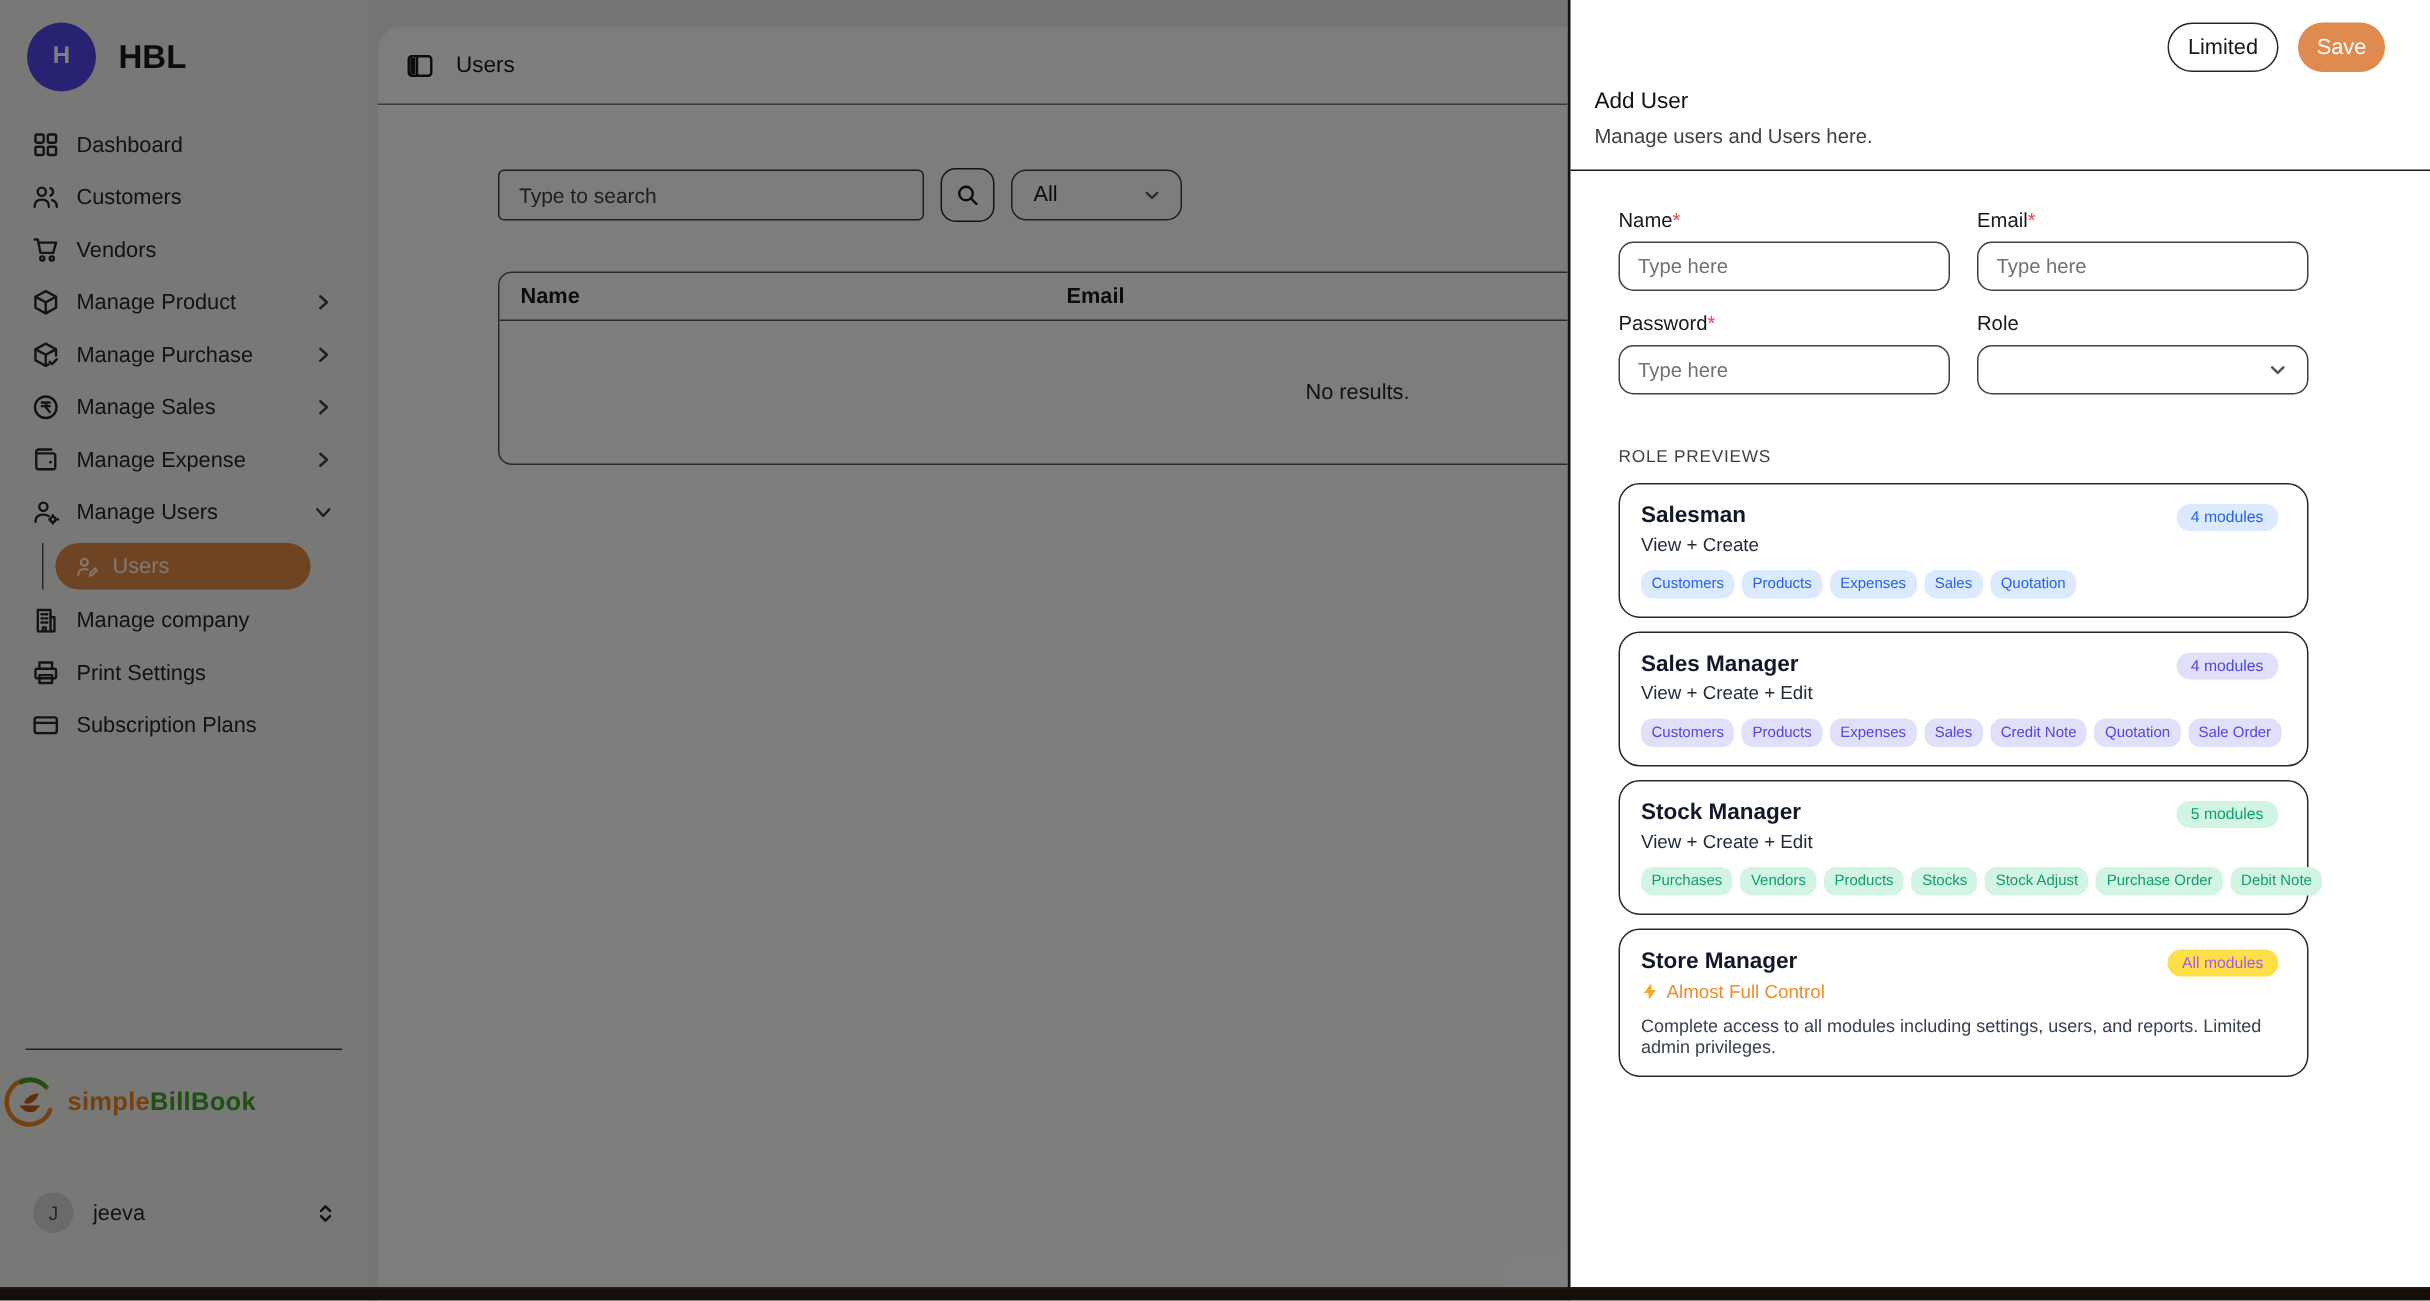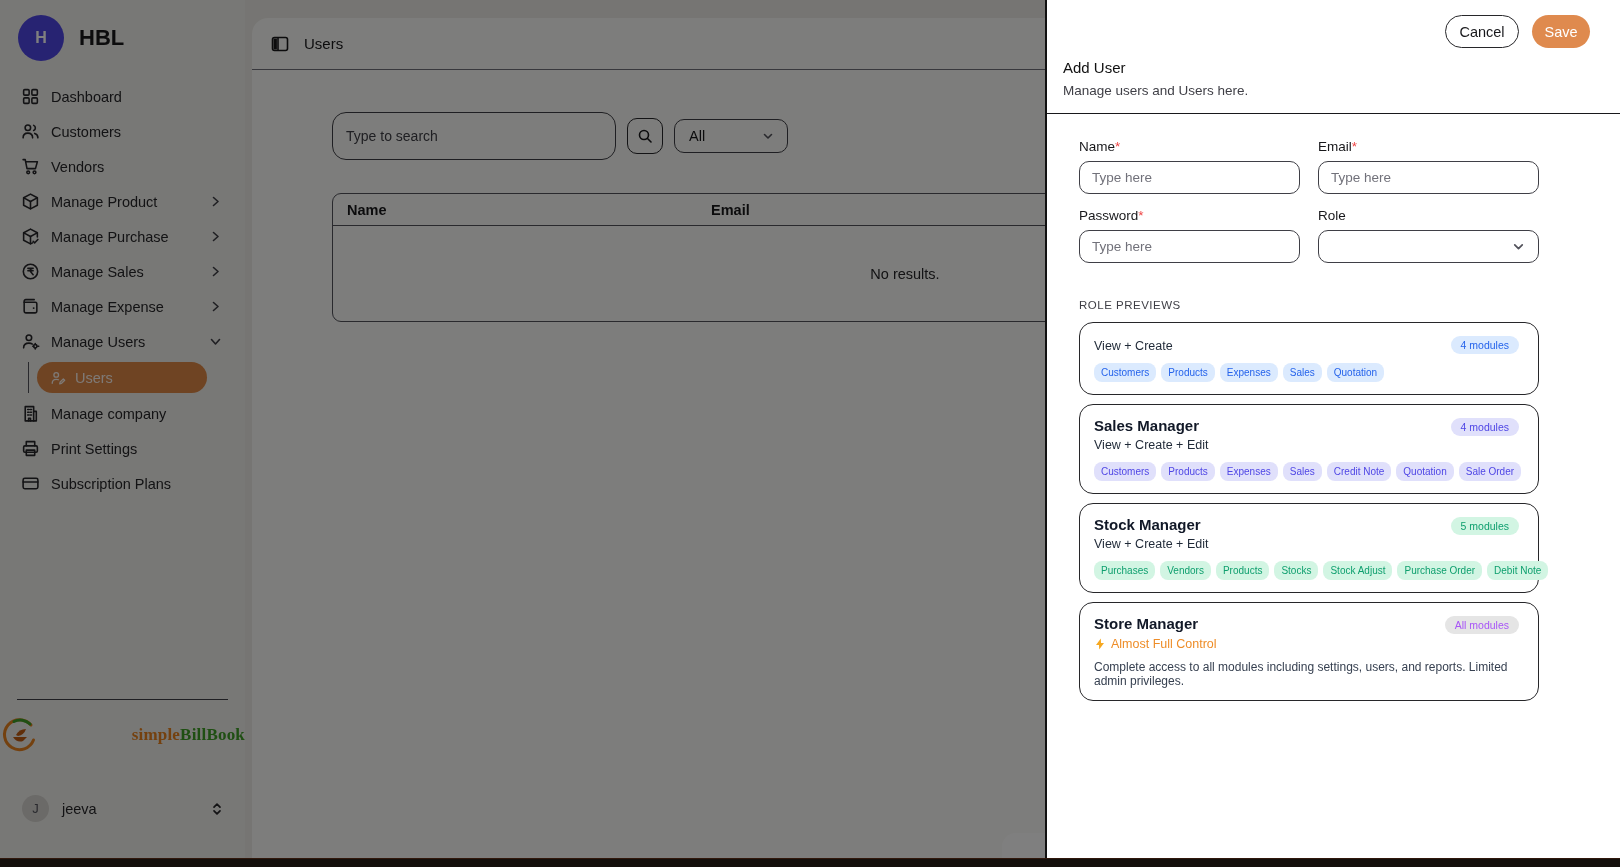--- a/index.html
+++ b/index.html
@@ -24,40 +24,40 @@
     font-size:14.5px; color:#27272a; cursor:pointer; }
   .nav-item .nicon { width:19px; height:19px; flex:none; display:flex; align-items:center; justify-content:center; color:#27272a; }
   .nav-item .nlabel { flex:1; }
   .nav-item .nchev { width:15px; height:15px; color:#3f3f46; display:flex; }
   .sub-wrap { margin:3px 0 3px 28px; border-left:1.5px solid #52525b; padding-left:8px; }
   .sub-pill { display:flex; align-items:center; gap:9px; width:170px; height:31px; border-radius:16px;
     background:#de8846; color:#fdf3ec; padding:0 13px; font-size:14.5px; cursor:pointer; }
   .sub-pill .nicon { width:16px; height:16px; color:#fdf3ec; display:flex; }
   .side-footer { margin-top:auto; }
   .side-divider { margin:0 17px; border-top:1.5px solid #3f3f46; }
-  .logo-row { display:flex; align-items:center; justify-content:space-between; gap:7px; padding:16px 0 14px 0;font-family:Liberation Serif, serif; }
+  .logo-row { display:flex; align-items:center; justify-content:flex-start; gap:7px; padding:16px 0 14px 0; }
   .logo-text { font-size:17px; font-weight:700; letter-spacing:0.2px; }
   .logo-text .lp1 { color:#e8821e; }
   .logo-text .lp2 { color:#3f9e26; }
   .user-row { display:flex; align-items:center; gap:13px; margin:27px 20px 45px 22px; cursor:pointer; }
   .user-avatar { width:27px; height:27px; border-radius:50%; background:#d6d4d0; color:#52525b;
     display:flex; align-items:center; justify-content:center; font-size:13px; }
   .user-name { flex:1; font-size:14.5px; color:#27272a; }
   .user-unfold { width:16px; height:16px; color:#27272a; display:flex; }
 
   
   .main { flex:1; padding:18px 0 0 7px; position:relative; }
   .main-card { background:#fbfbf8; border-top-left-radius:16px; height:100%; overflow:hidden; }
   .topbar { height:52px; display:flex; align-items:center; gap:15px; padding:0 19px;
     border-bottom:1.5px solid #71717a; }
   .panel-toggle { width:18px; height:18px; color:#18181b; display:flex; cursor:pointer; }
   .page-title { font-size:15px; color:#18181b; font-weight:500; }
   .content { padding:42px 0 0 80px; }
   .search-row { display:flex; align-items:center; gap:11px; }
-  .search-input { width:284px; height:48px; border:1.5px solid #3f3f46; border-radius:14px;
+  .search-input { width:284px; height:34px; border:1.5px solid #3f3f46; border-radius:4px;
     padding:0 13px; font-size:14px; font-family:inherit; background:transparent; color:#18181b; outline:none; }
   .search-input::placeholder { color:#3f3f46; }
   .search-btn { width:36px; height:36px; border:1.5px solid #27272a; background:transparent; border-radius:10px;
     display:flex; align-items:center; justify-content:center; color:#18181b; cursor:pointer; }
   .filter-select { width:114px; height:34px; border:1.5px solid #3f3f46; border-radius:10px;
     display:flex; align-items:center; justify-content:space-between; padding:0 12px 0 14px;
     font-size:14.5px; color:#18181b; cursor:pointer; }
   .filter-select .fchev { width:14px; height:14px; color:#52525b; display:flex; }
   .data-table { margin-top:33px; width:1146px; border:1.5px solid #52525b; border-radius:9px; }
   .thead { display:flex; height:32px; align-items:center; border-bottom:1.5px solid #52525b; }
@@ -97,21 +97,21 @@
   .role-badge { position:absolute; top:13px; right:19px; font-size:10.5px; padding:3px 10px; border-radius:10px; white-space:nowrap; }
   .role-perms { margin-top:4px; font-size:12.5px; color:#1f2937; }
   .role-tags { margin-top:10px; display:flex; gap:5px; }
   .role-tag { font-size:10px; padding:4px 7px; border-radius:8px; white-space:nowrap; }
   .role-control { margin-top:5px; font-size:12.5px; font-weight:500; color:#ee8d28; display:flex; align-items:center; gap:5px; }
   .role-control svg { width:12px; height:12px; }
   .role-desc { margin-top:9px; font-size:12px; color:#374151; }
   .t-blue   .role-badge, .t-blue   .role-tag { background:#dbeafe; color:#2563eb; }
   .t-indigo .role-badge, .t-indigo .role-tag { background:#e0e0fb; color:#4f46e5; }
   .t-green  .role-badge, .t-green  .role-tag { background:#d2f5e3; color:#0e9f6e; }
-  .t-purple .role-badge { background:#e5e5e5; color:#a855f7; }
+  .t-purple .role-badge { background:#fde047; color:#a855f7; }
 
   
   .bottom-bar { position:absolute; left:0; bottom:0; width:100%; height:9px; background:#140f0b;
     border-top:1px solid #31180c; z-index:70; }
 </style>
 </head>
 <body>
 
 <div class="app">
 
@@ -341,21 +341,21 @@
     </div>
     <div class="hscroll-thumb"></div>
   </div>
 </div>
 
 <div class="overlay"></div>
 
 <aside class="drawer">
   <div class="drawer-header">
     <div class="drawer-actions">
-      <button class="btn btn-cancel">Cancel</button>
+      <button class="btn btn-cancel">Limited</button>
       <button class="btn btn-save">Save</button>
     </div>
     <div class="drawer-title">Add User</div>
     <div class="drawer-subtitle">Manage users and Users here.</div>
   </div>
   <div class="drawer-body">
     <div class="form-grid">
       <div>
         <div class="field-label"><span>Name</span><span class="req">*</span></div>
         <input class="field-input" type="text" placeholder="Type here" style="">
@@ -376,20 +376,21 @@
             <svg viewBox="0 0 14 14" fill="none" stroke="currentColor" stroke-width="1.6" stroke-linecap="round" stroke-linejoin="round">
                 <path d="M3.5 5.5 7 9 10.5 5.5"></path>
               </svg>
           </span>
         </div>
       </div>
     </div>
     <div class="section-label">ROLE PREVIEWS</div>
     <div class="role-cards">
         <div class="role-card t-blue">
+          <div class="role-title">Salesman</div>
           <span class="role-badge">4 modules</span>
           <div class="role-perms">View + Create</div>
           <div class="role-tags">
             <span class="role-tag">Customers</span>
             <span class="role-tag">Products</span>
             <span class="role-tag">Expenses</span>
             <span class="role-tag">Sales</span>
             <span class="role-tag">Quotation</span>
           </div>
         </div>

